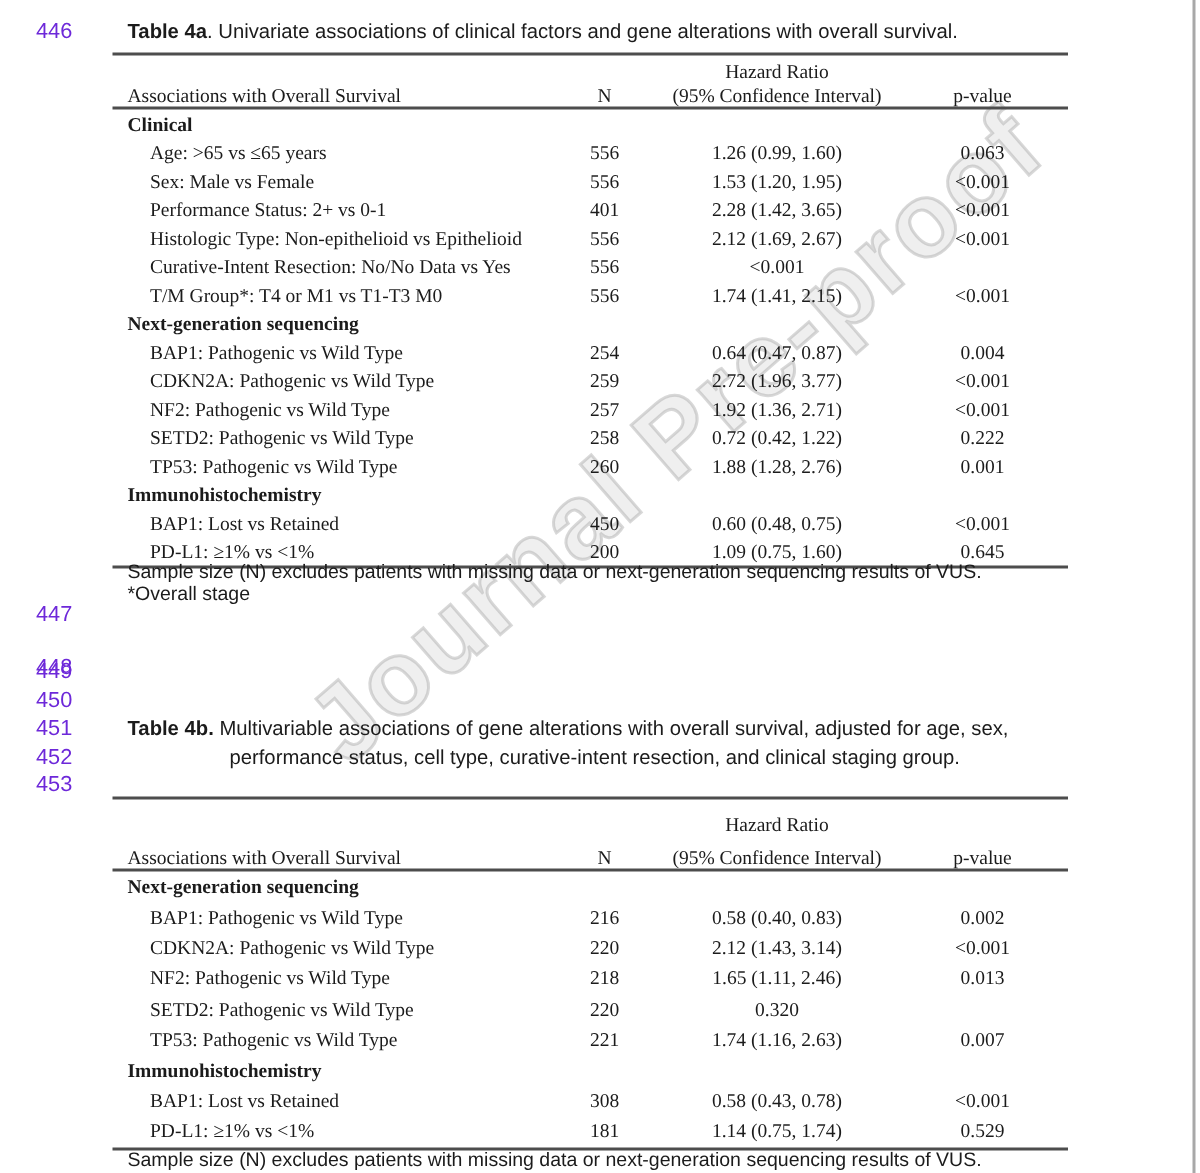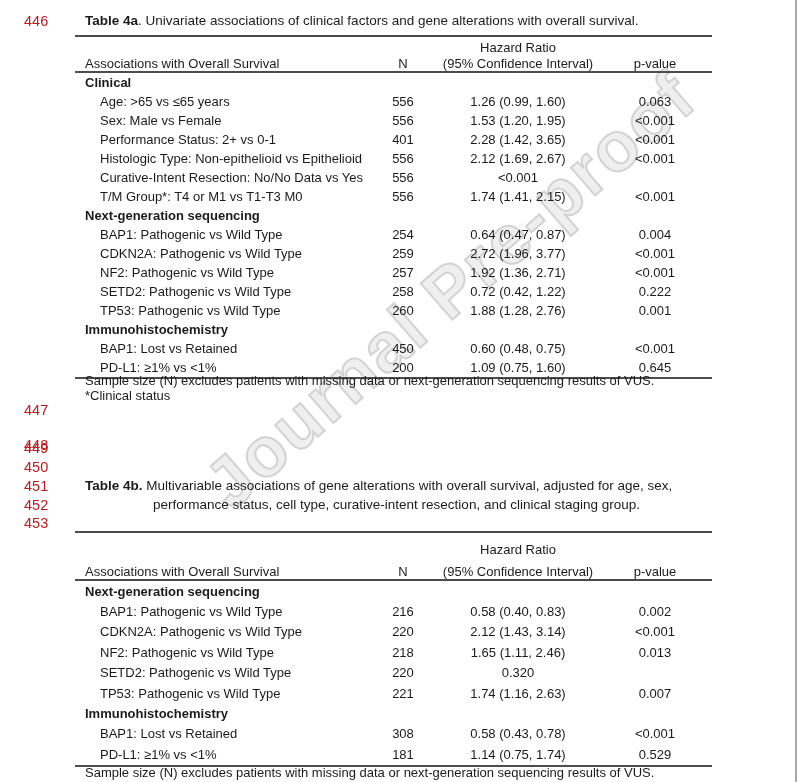--- a/index.html
+++ b/index.html
@@ -13,27 +13,27 @@
   .watermark{
     position:absolute;left:150px;top:240px;width:600px;height:100px;
     display:flex;align-items:center;justify-content:center;
     transform:rotate(-41deg);transform-origin:center;
     font-size:70px;font-weight:bold;letter-spacing:2px;white-space:nowrap;
     color:rgba(225,225,225,0.55);
     -webkit-text-stroke:2px rgba(168,168,168,0.45);
     z-index:0;pointer-events:none;
   }
   
-  .lnum{position:absolute;left:24px;width:36px;text-align:left;font-size:14.5px;color:#b91c1c;z-index:2;}
+  .lnum{position:absolute;left:24px;width:36px;text-align:left;font-size:14.5px;color:#6d28d9;z-index:2;}
   
   .tbl-title{position:absolute;left:85px;font-size:13.5px;z-index:2;white-space:nowrap;}
   .tbl-title b{font-weight:bold;}
   .tbl-title-line2{position:absolute;left:78px;width:562px;text-align:right;font-size:13.5px;z-index:2;}
   
-  .tbl{position:absolute;left:75px;width:637px;border-top:2px solid #4d4d4d;z-index:1;background:transparent;}
+  .tbl{position:absolute;left:75px;width:637px;border-top:2px solid #4d4d4d;z-index:1;background:transparent;font-family:Liberation Serif, serif;}
   .hdr{display:grid;grid-template-columns:293px 70px 160px 114px;border-bottom:2.5px solid #4d4d4d;}
   .hdr .hcell{font-size:13px;display:flex;align-items:flex-end;}
   .hdr .c{justify-content:center;text-align:center;}
   .hdr-row1 .hcell{align-items:flex-start;}
   .tbl-a .hdr-row1{height:16px;padding-top:3px;}
   .tbl-a .hdr-row2{height:14px;padding-bottom:1px;}
   .tbl-b .hdr-row1{height:22px;padding-top:9px;}
   .tbl-b .hdr-row2{height:13px;padding-bottom:2px;}
   .hdr-row1,.hdr-row2{display:grid;grid-template-columns:293px 70px 160px 114px;}
   .rows{border-bottom:2px solid #4d4d4d;}
@@ -180,21 +180,21 @@
         <div class="row">
           <div class="cell lab">PD-L1: ≥1% vs &lt;1%</div>
           <div class="cell num">200</div>
           <div class="cell num">1.09 (0.75, 1.60)</div>
           <div class="cell num">0.645</div>
         </div>
       </div>
   </div>
 
   <div class="footnote" style="top:373px;">Sample size (N) excludes patients with missing data or next-generation sequencing results of VUS.</div>
-  <div class="footnote" style="top:388px;">*Clinical status</div>
+  <div class="footnote" style="top:388px;">*Overall stage</div>
 
   <div class="tbl-title" style="top:478px;">
     <b>Table 4b.</b><span> Multivariable associations of gene alterations with overall survival, adjusted for age, sex,</span>
   </div>
   <div class="tbl-title-line2" style="top:497px;">performance status, cell type, curative-intent resection, and clinical staging group.</div>
 
   <div class="tbl tbl-b" style="top:531px;">
     <div class="hdr">
       <div class="hdr-row1" style="grid-column:1 / span 4;">
         <div class="hcell"></div>

